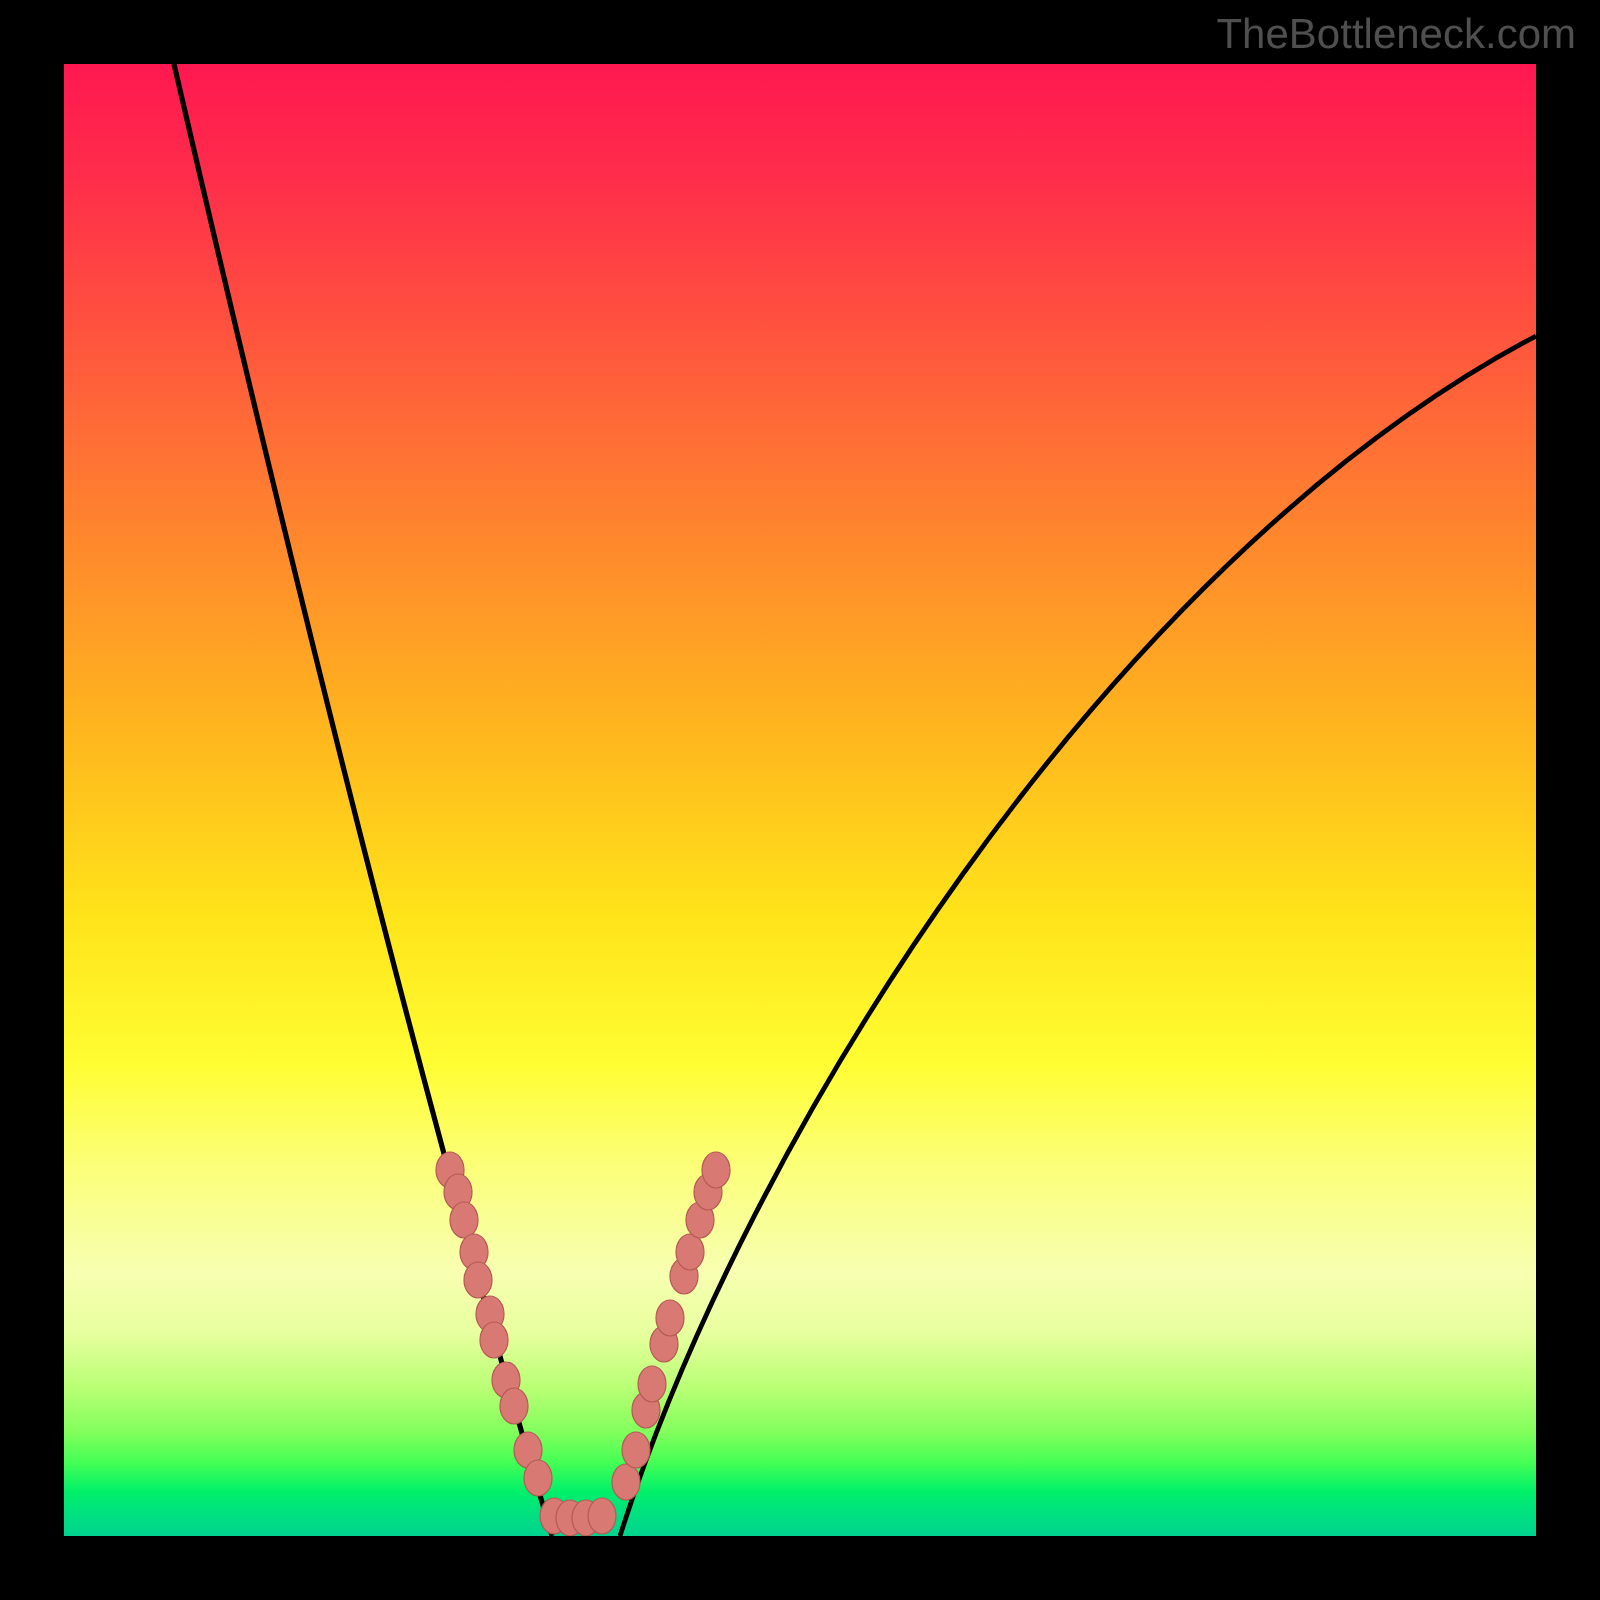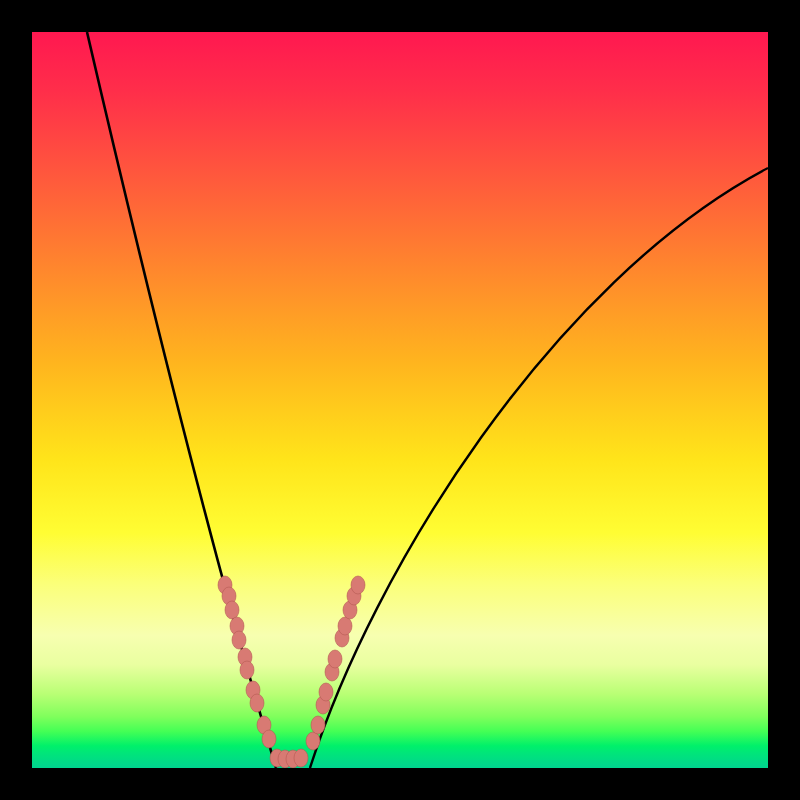--- a/index.html
+++ b/index.html
@@ -100,13 +100,14 @@
           <ellipse cx="318" cy="578" rx="7" ry="9" fill="#d87a73" stroke="#b55a54" stroke-width="0.6"></ellipse>
           <ellipse cx="322" cy="564" rx="7" ry="9" fill="#d87a73" stroke="#b55a54" stroke-width="0.6"></ellipse>
           <ellipse cx="326" cy="553" rx="7" ry="9" fill="#d87a73" stroke="#b55a54" stroke-width="0.6"></ellipse>
           <ellipse cx="245" cy="726" rx="7" ry="9" fill="#d87a73" stroke="#b55a54" stroke-width="0.6"></ellipse>
           <ellipse cx="253" cy="727" rx="7" ry="9" fill="#d87a73" stroke="#b55a54" stroke-width="0.6"></ellipse>
           <ellipse cx="261" cy="727" rx="7" ry="9" fill="#d87a73" stroke="#b55a54" stroke-width="0.6"></ellipse>
           <ellipse cx="269" cy="726" rx="7" ry="9" fill="#d87a73" stroke="#b55a54" stroke-width="0.6"></ellipse>
         </g>
     </svg>
   </div>
+  <div class="watermark">TheBottleneck.com</div>
 </div>
 
 </body></html>

